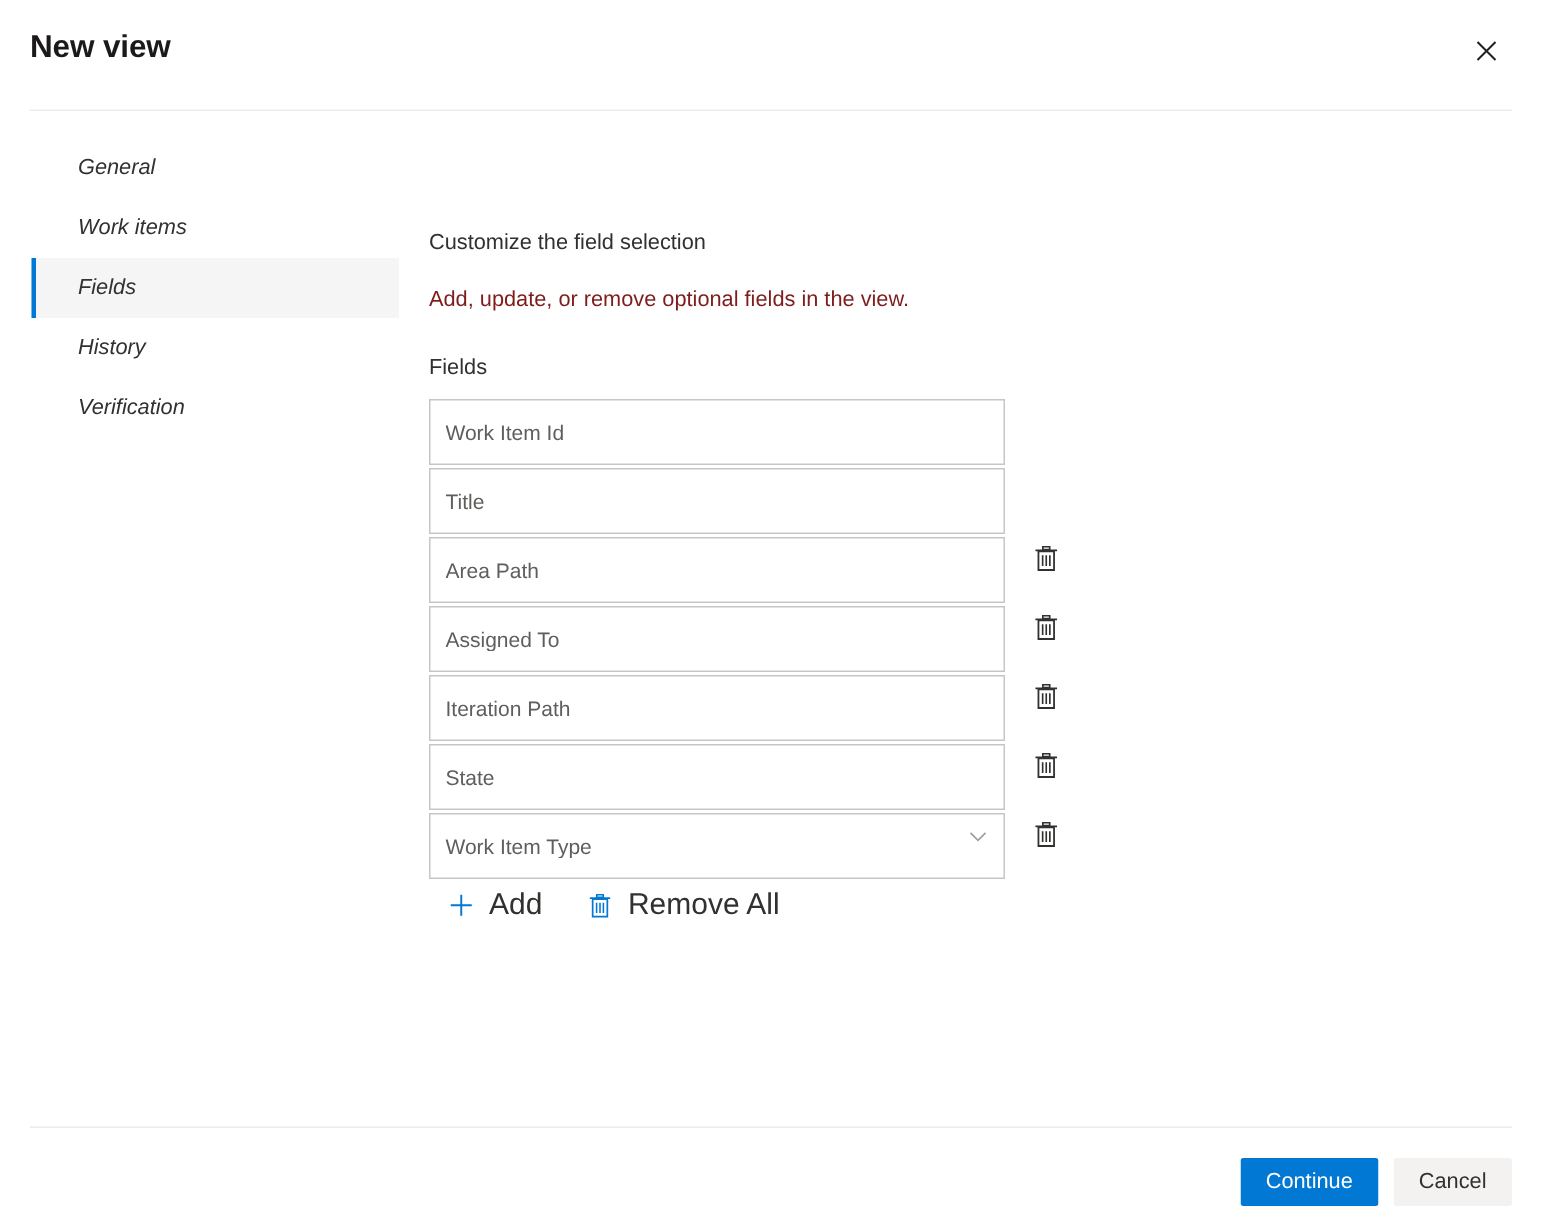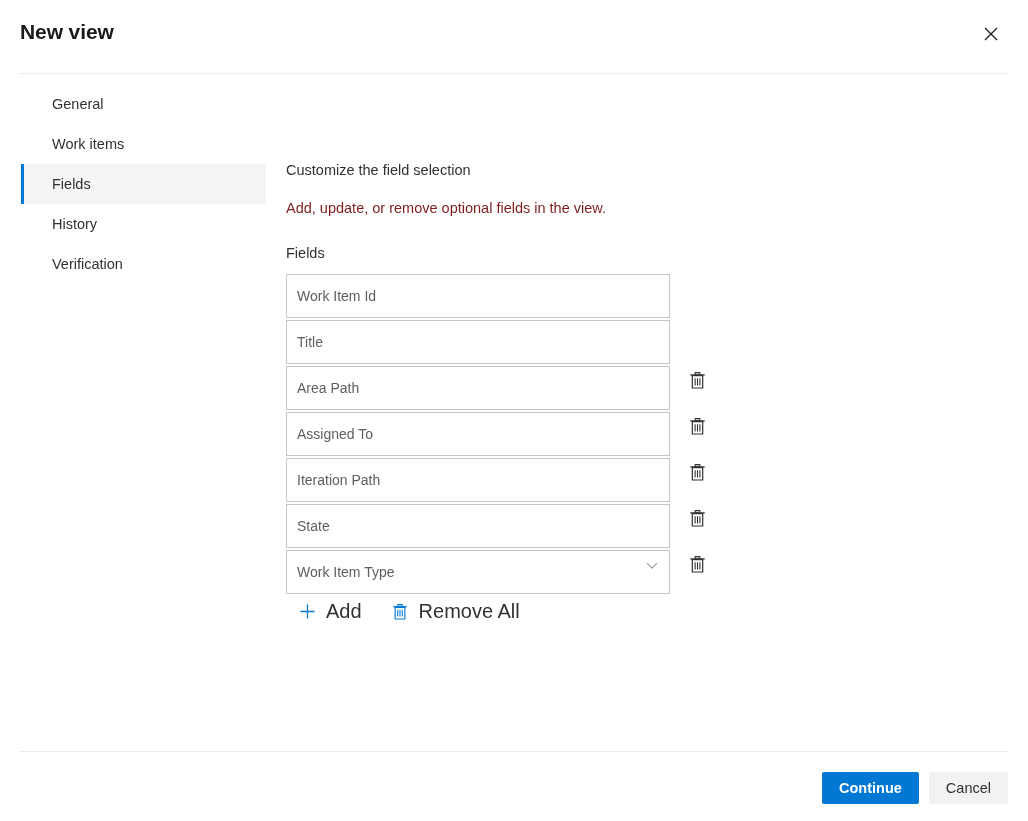--- a/index.html
+++ b/index.html
@@ -76,22 +76,23 @@
     position: relative;
     flex: 1 1 auto;
     display: flex;
     align-items: flex-start;
   }
 
   
   .sidebar {
     width: 266px;
     flex: 0 0 266px;
-    padding-top: 11px;
+    padding-top: 19px;
     padding-left: 21px;
+    font-style: italic;
   }
   .nav-item {
     position: relative;
     height: 40px;
     display: flex;
     align-items: center;
     padding-left: 31px;
     font-size: 14.5px;
     color: #323130;
     cursor: pointer;
@@ -110,21 +111,20 @@
     width: 3px;
     background: #0078d4;
   }
   .nav-item .nav-label {
     line-height: 20px;
   }
 
   
   .main {
     flex: 1 1 auto;
-    padding-top: 8px;
     padding-left: 20px;
   }
   .heading-primary {
     margin-top: 81px;
     margin-bottom: 0;
     font-size: 14.5px;
     font-weight: normal;
     color: #323130;
   }
   .heading-secondary {
@@ -254,21 +254,21 @@
     border: 1px solid transparent;
     cursor: pointer;
     border-radius: 2px;
     display: inline-flex;
     align-items: center;
     justify-content: center;
   }
   .btn-primary {
     background: #0078d4;
     color: #ffffff;
-    font-weight: bold;
+    font-weight: normal;
     margin-right: 10px;
     min-width: 92px;
   }
   .btn-secondary {
     background: #f3f2f1;
     color: #323130;
     min-width: 74px;
   }
 </style>
 </head>

